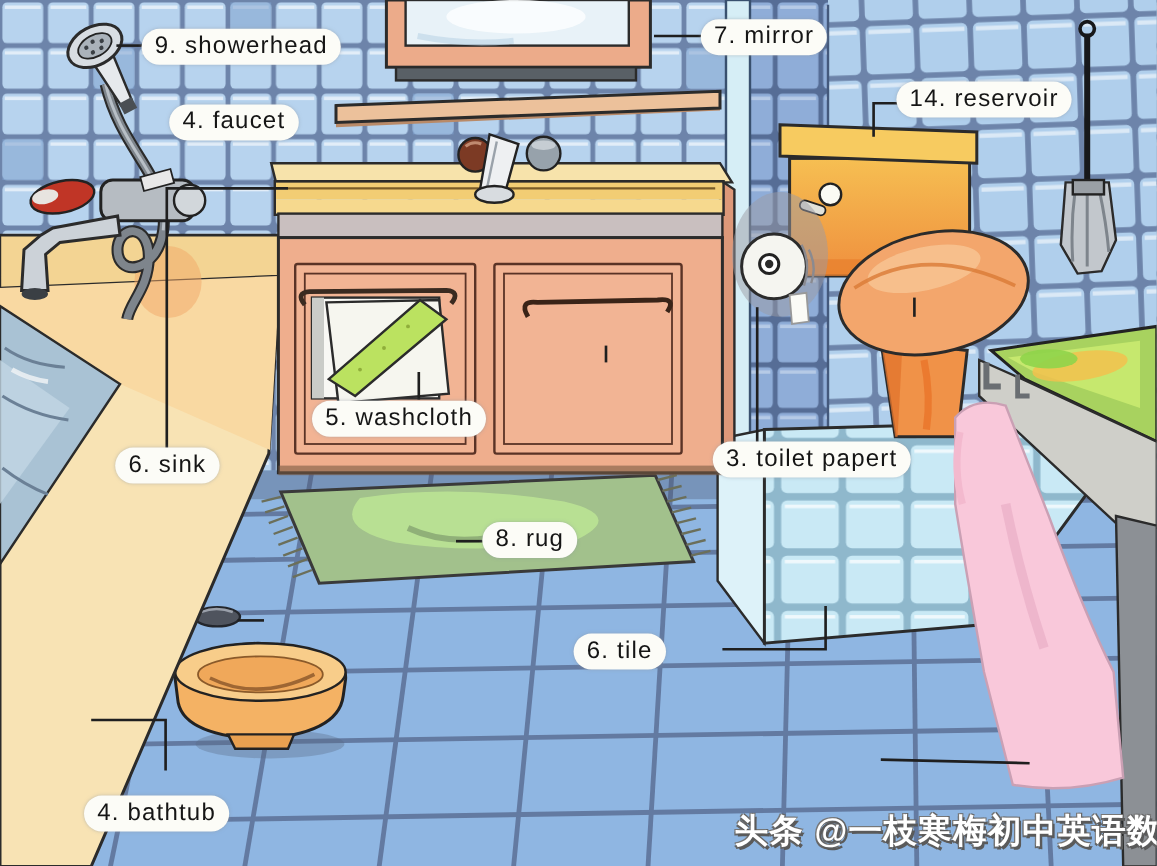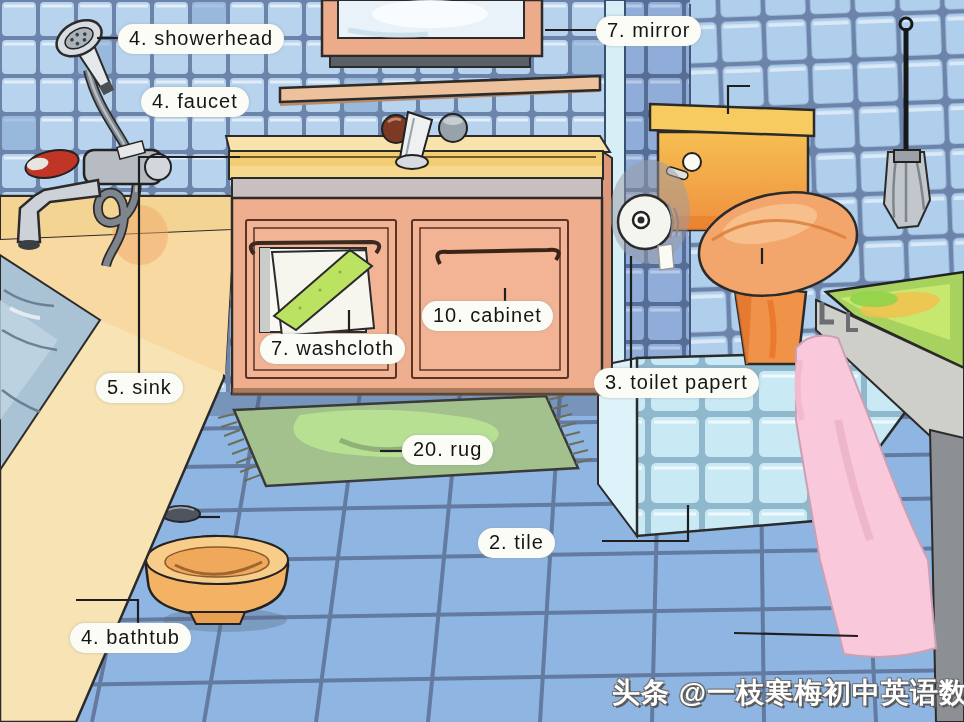--- a/index.html
+++ b/index.html
@@ -284,26 +284,26 @@
     <path d="M349,333 L349,310"></path>
     <path d="M505,302 L505,288"></path>
     <path d="M380,451 L402,451"></path>
     <path d="M198,517 L220,517"></path>
     <path d="M76,600 L138,600 L138,642"></path>
     <path d="M602,541 L688,541 L688,505"></path>
     <path d="M734,633 L858,636"></path>
   </g>
 </svg>
 
-<div class="lbl" style="left:118px;top:24px">4. showerhead</div>
+<div class="lbl" style="left:118px;top:24px">9. showerhead</div>
 <div class="lbl" style="left:141px;top:87px">4. faucet</div>
 <div class="lbl" style="left:594px;top:368px">3. toilet papert</div>
-<div class="lbl" style="left:70px;top:623px">4. bathtub</div>
-<div class="lbl" style="left:478px;top:528px">2. tile</div>
-<div class="lbl" style="left:596px;top:16px">7. mirror</div>
-<div class="lbl" style="left:96px;top:373px">5. sink</div>
-<div class="lbl" style="left:260px;top:334px">7. washcloth</div>
-<div class="lbl" style="left:422px;top:301px">10. cabinet</div>
-<div class="lbl" style="left:402px;top:435px">20. rug</div>
+<div class="lbl" style="left:70px;top:663px">4. bathtub</div>
+<div class="lbl" style="left:478px;top:528px">6. tile</div>
+<div class="lbl" style="left:584px;top:16px">7. mirror</div>
+<div class="lbl" style="left:96px;top:373px">6. sink</div>
+<div class="lbl" style="left:260px;top:334px">5. washcloth</div>
+<div class="lbl" style="left:402px;top:435px">8. rug</div>
+<div class="lbl" style="left:747px;top:68px">14. reservoir</div>
 
 <div id="watermark">头条 @一枝寒梅初中英语数学</div>
 
 </div>
 
 </body></html>

